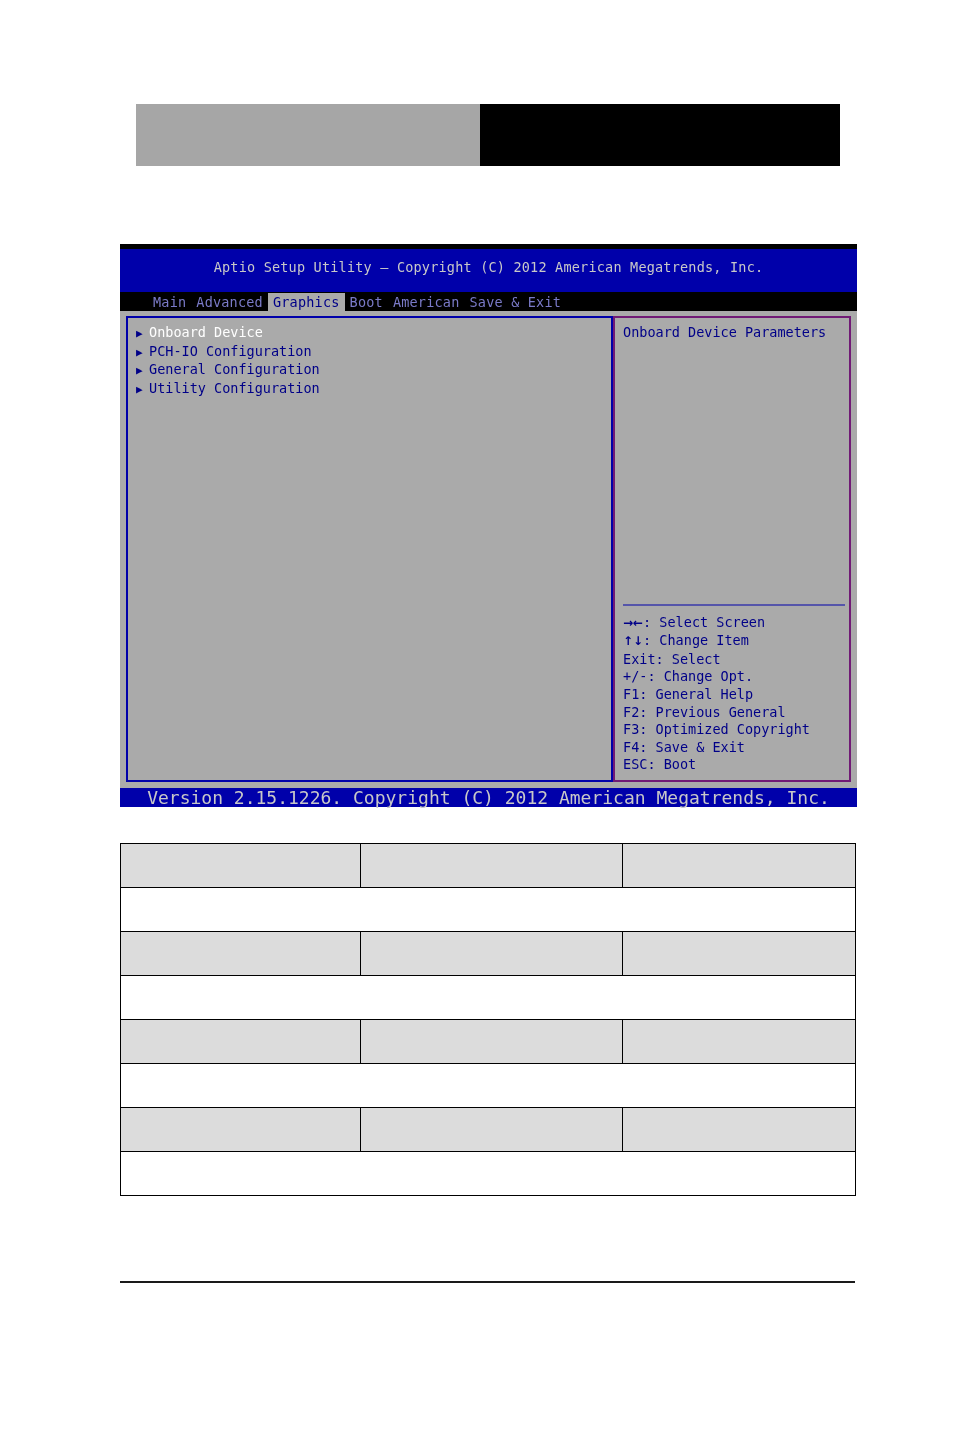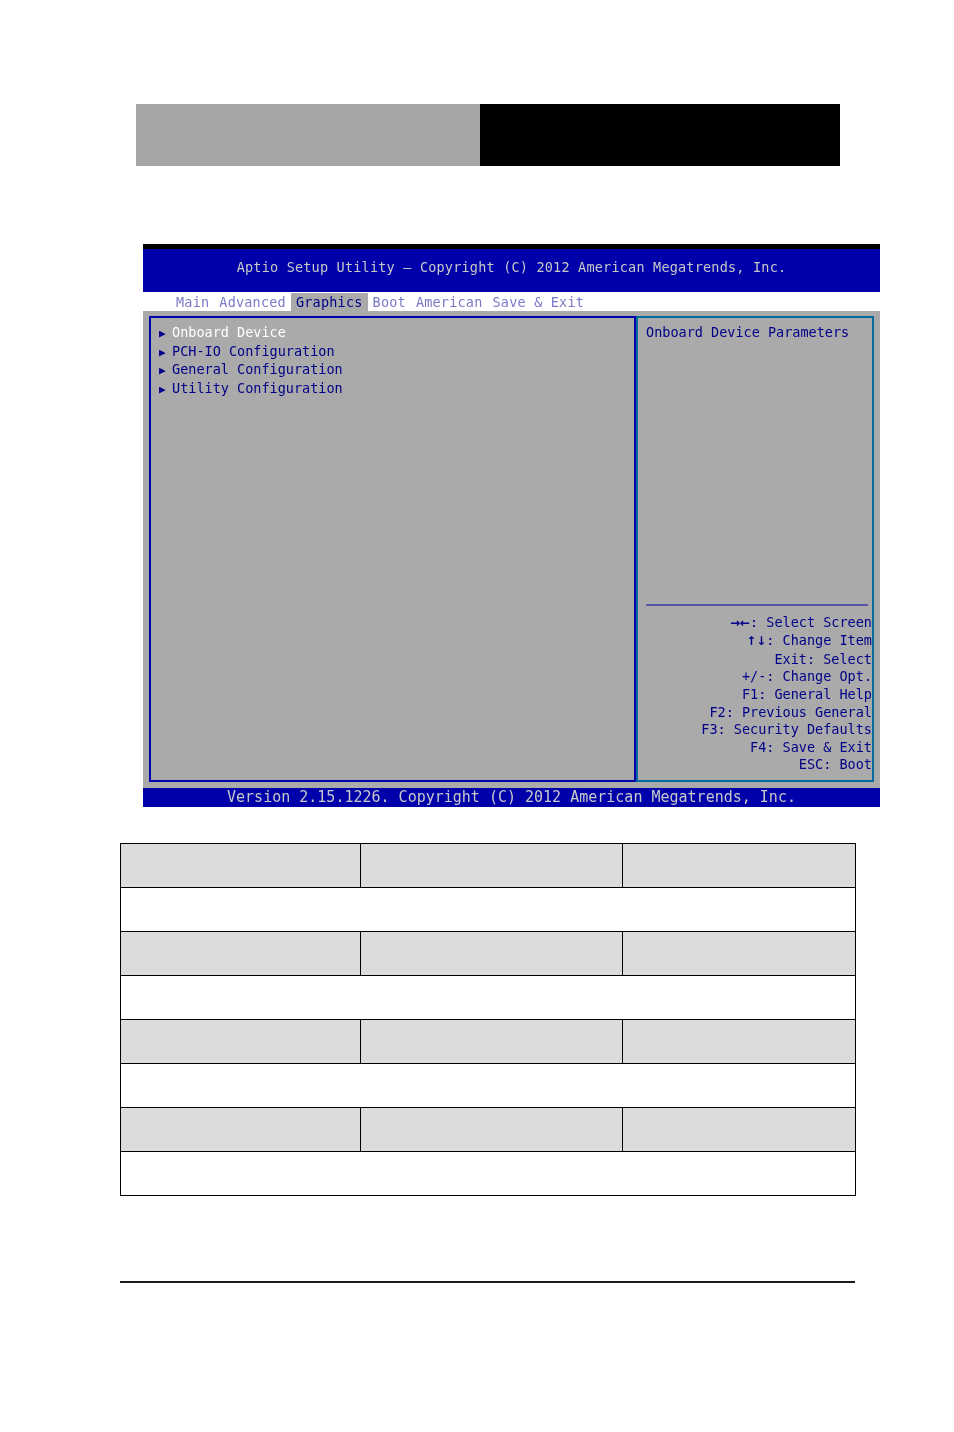--- a/index.html
+++ b/index.html
@@ -32,21 +32,21 @@
   }
   .hdr-block-black {
     flex: 1;
     height: 100%;
     background: #000000;
   }
 
   
   #bios-screen {
     position: absolute;
-    left: 143px;
+    left: 120px;
     top: 244px;
     width: 737px;
     height: 551px;
     background: #0000aa;
     font-family: "DejaVu Sans Mono", "Liberation Mono", monospace;
     box-sizing: border-box;
     border-top: 5px solid #000000;
     border-bottom: 5px solid #000000;
   }
   #bios-titlebar {
@@ -55,21 +55,21 @@
     color: #c8c8c8;
     font-size: 13.5px;
     line-height: 22px;
     text-align: center;
     padding-top: 7px;
     letter-spacing: 0.2px;
     white-space: pre;
   }
   #bios-menubar {
     height: 19px;
-    background: #ffffff;
+    background: #000000;
     padding-left: 28px;
     display: flex;
     align-items: center;
     font-size: 13.5px;
     white-space: pre;
   }
   .menu-tab {
     color: #7a7ac8;
     padding: 1px 5px;
     letter-spacing: 0.2px;
@@ -90,21 +90,21 @@
   #panel-left {
     width: 485px;
     border: 2px solid #0000aa;
     border-right: none;
     box-sizing: border-box;
     padding: 6px 0 0 8px;
     background: #aaaaaa;
   }
   #panel-right {
     flex: 1;
-    border: 2px solid #0369a1;
+    border: 2px solid #701a75;
     box-sizing: border-box;
     background: #aaaaaa;
     padding: 6px 0 0 8px;
     position: relative;
     display: flex;
     flex-direction: column;
   }
   #panel-divider {
     width: 2px;
     background: #0000aa;
@@ -141,33 +141,32 @@
     margin: 0 4px 8px 0;
   }
   #nav-keys {
     padding-bottom: 6px;
   }
   .nav-key {
     font-size: 13.5px;
     line-height: 17.6px;
     color: #000088;
     white-space: pre;
-    text-align: right;
   }
   .nav-glyph {
     font-family: "DejaVu Sans", sans-serif;
     font-size: 12px;
     font-weight: bold;
   }
 
   #bios-footer {
     height: 19px;
     background: #0000aa;
     color: #c8c8c8;
-    font-size: 15px;
+    font-size: 18px;
     text-align: center;
     line-height: 19px;
     white-space: pre;
   }
 
   
   #doc-table {
     position: absolute;
     left: 120px;
     top: 843px;
@@ -249,21 +248,21 @@
       <div id="help-text">Onboard Device Parameters</div>
       <div id="help-spacer"></div>
       <div id="help-rule"></div>
       <div id="nav-keys">
         <div class="nav-key"><span class="nav-glyph">→←</span><span>: Select Screen</span></div>
         <div class="nav-key"><span class="nav-glyph">↑↓</span><span>: Change Item</span></div>
         <div class="nav-key">Exit: Select</div>
         <div class="nav-key">+/-: Change Opt.</div>
         <div class="nav-key">F1: General Help</div>
         <div class="nav-key">F2: Previous General</div>
-        <div class="nav-key">F3: Security Defaults</div>
+        <div class="nav-key">F3: Optimized Copyright</div>
         <div class="nav-key">F4: Save &amp; Exit</div>
         <div class="nav-key">ESC: Boot</div>
       </div>
     </div>
 
   </div>
 
   <div id="bios-footer">Version 2.15.1226. Copyright (C) 2012 American Megatrends, Inc.</div>
 </div>
 

